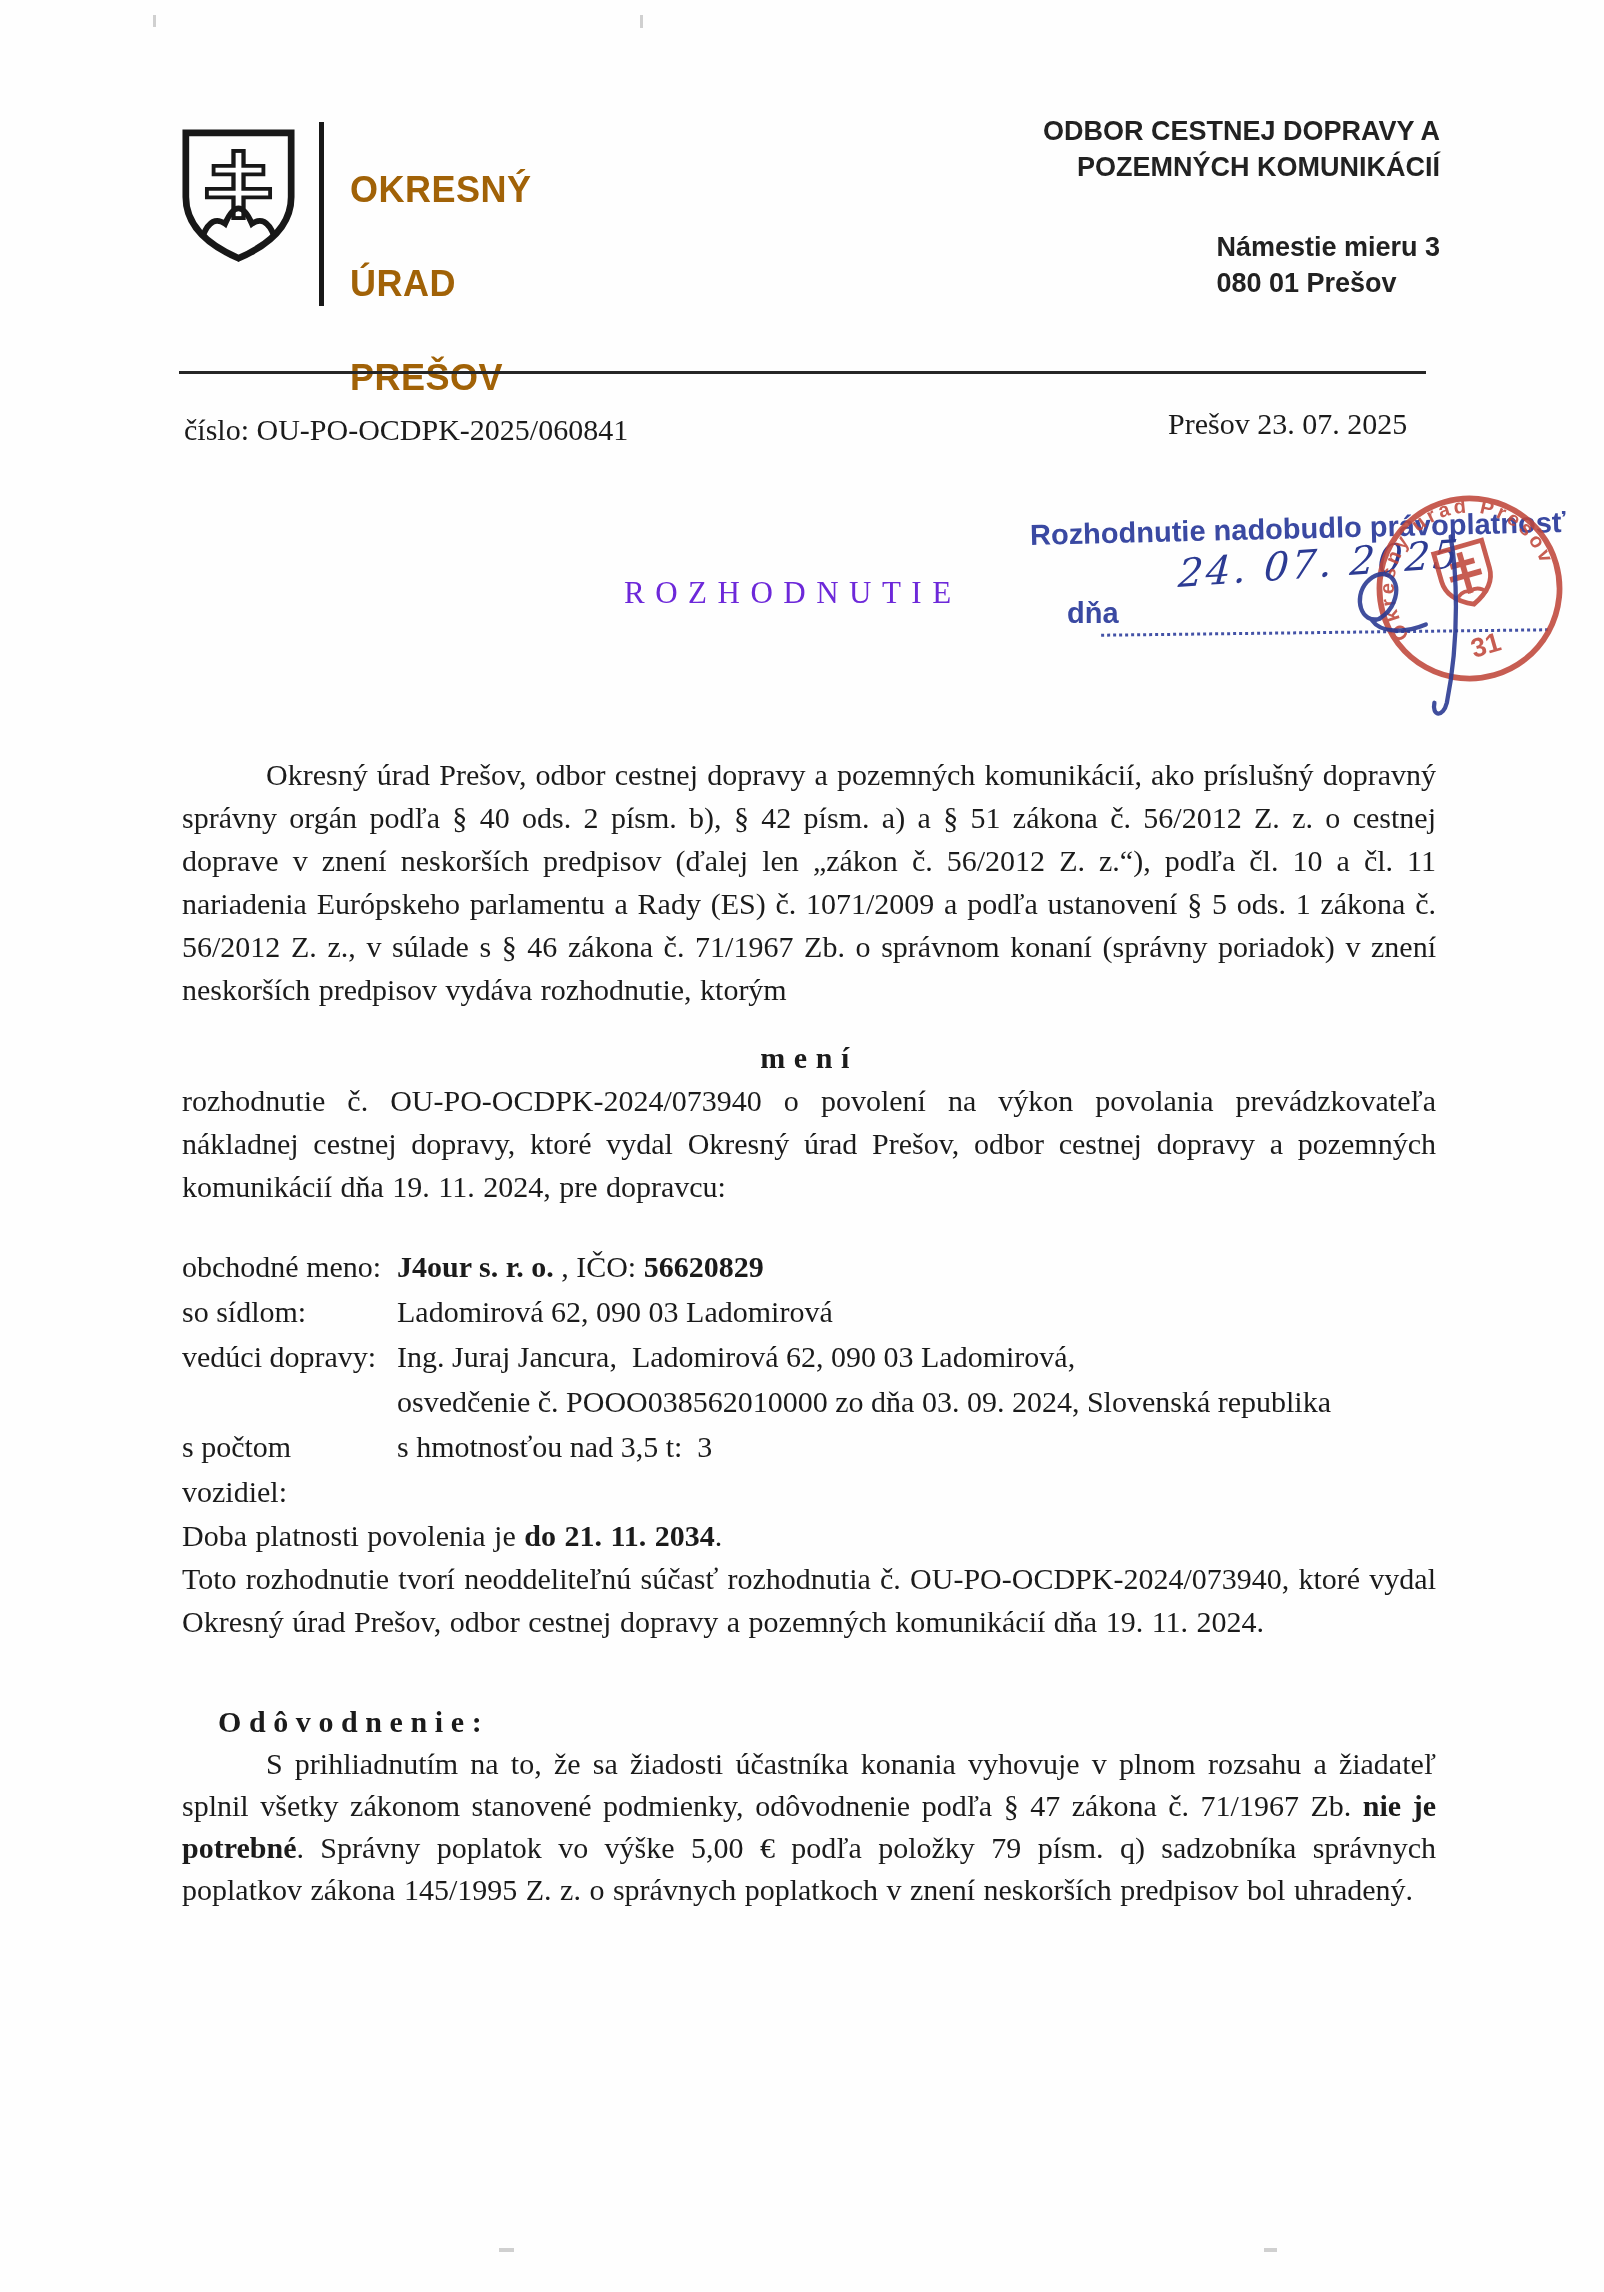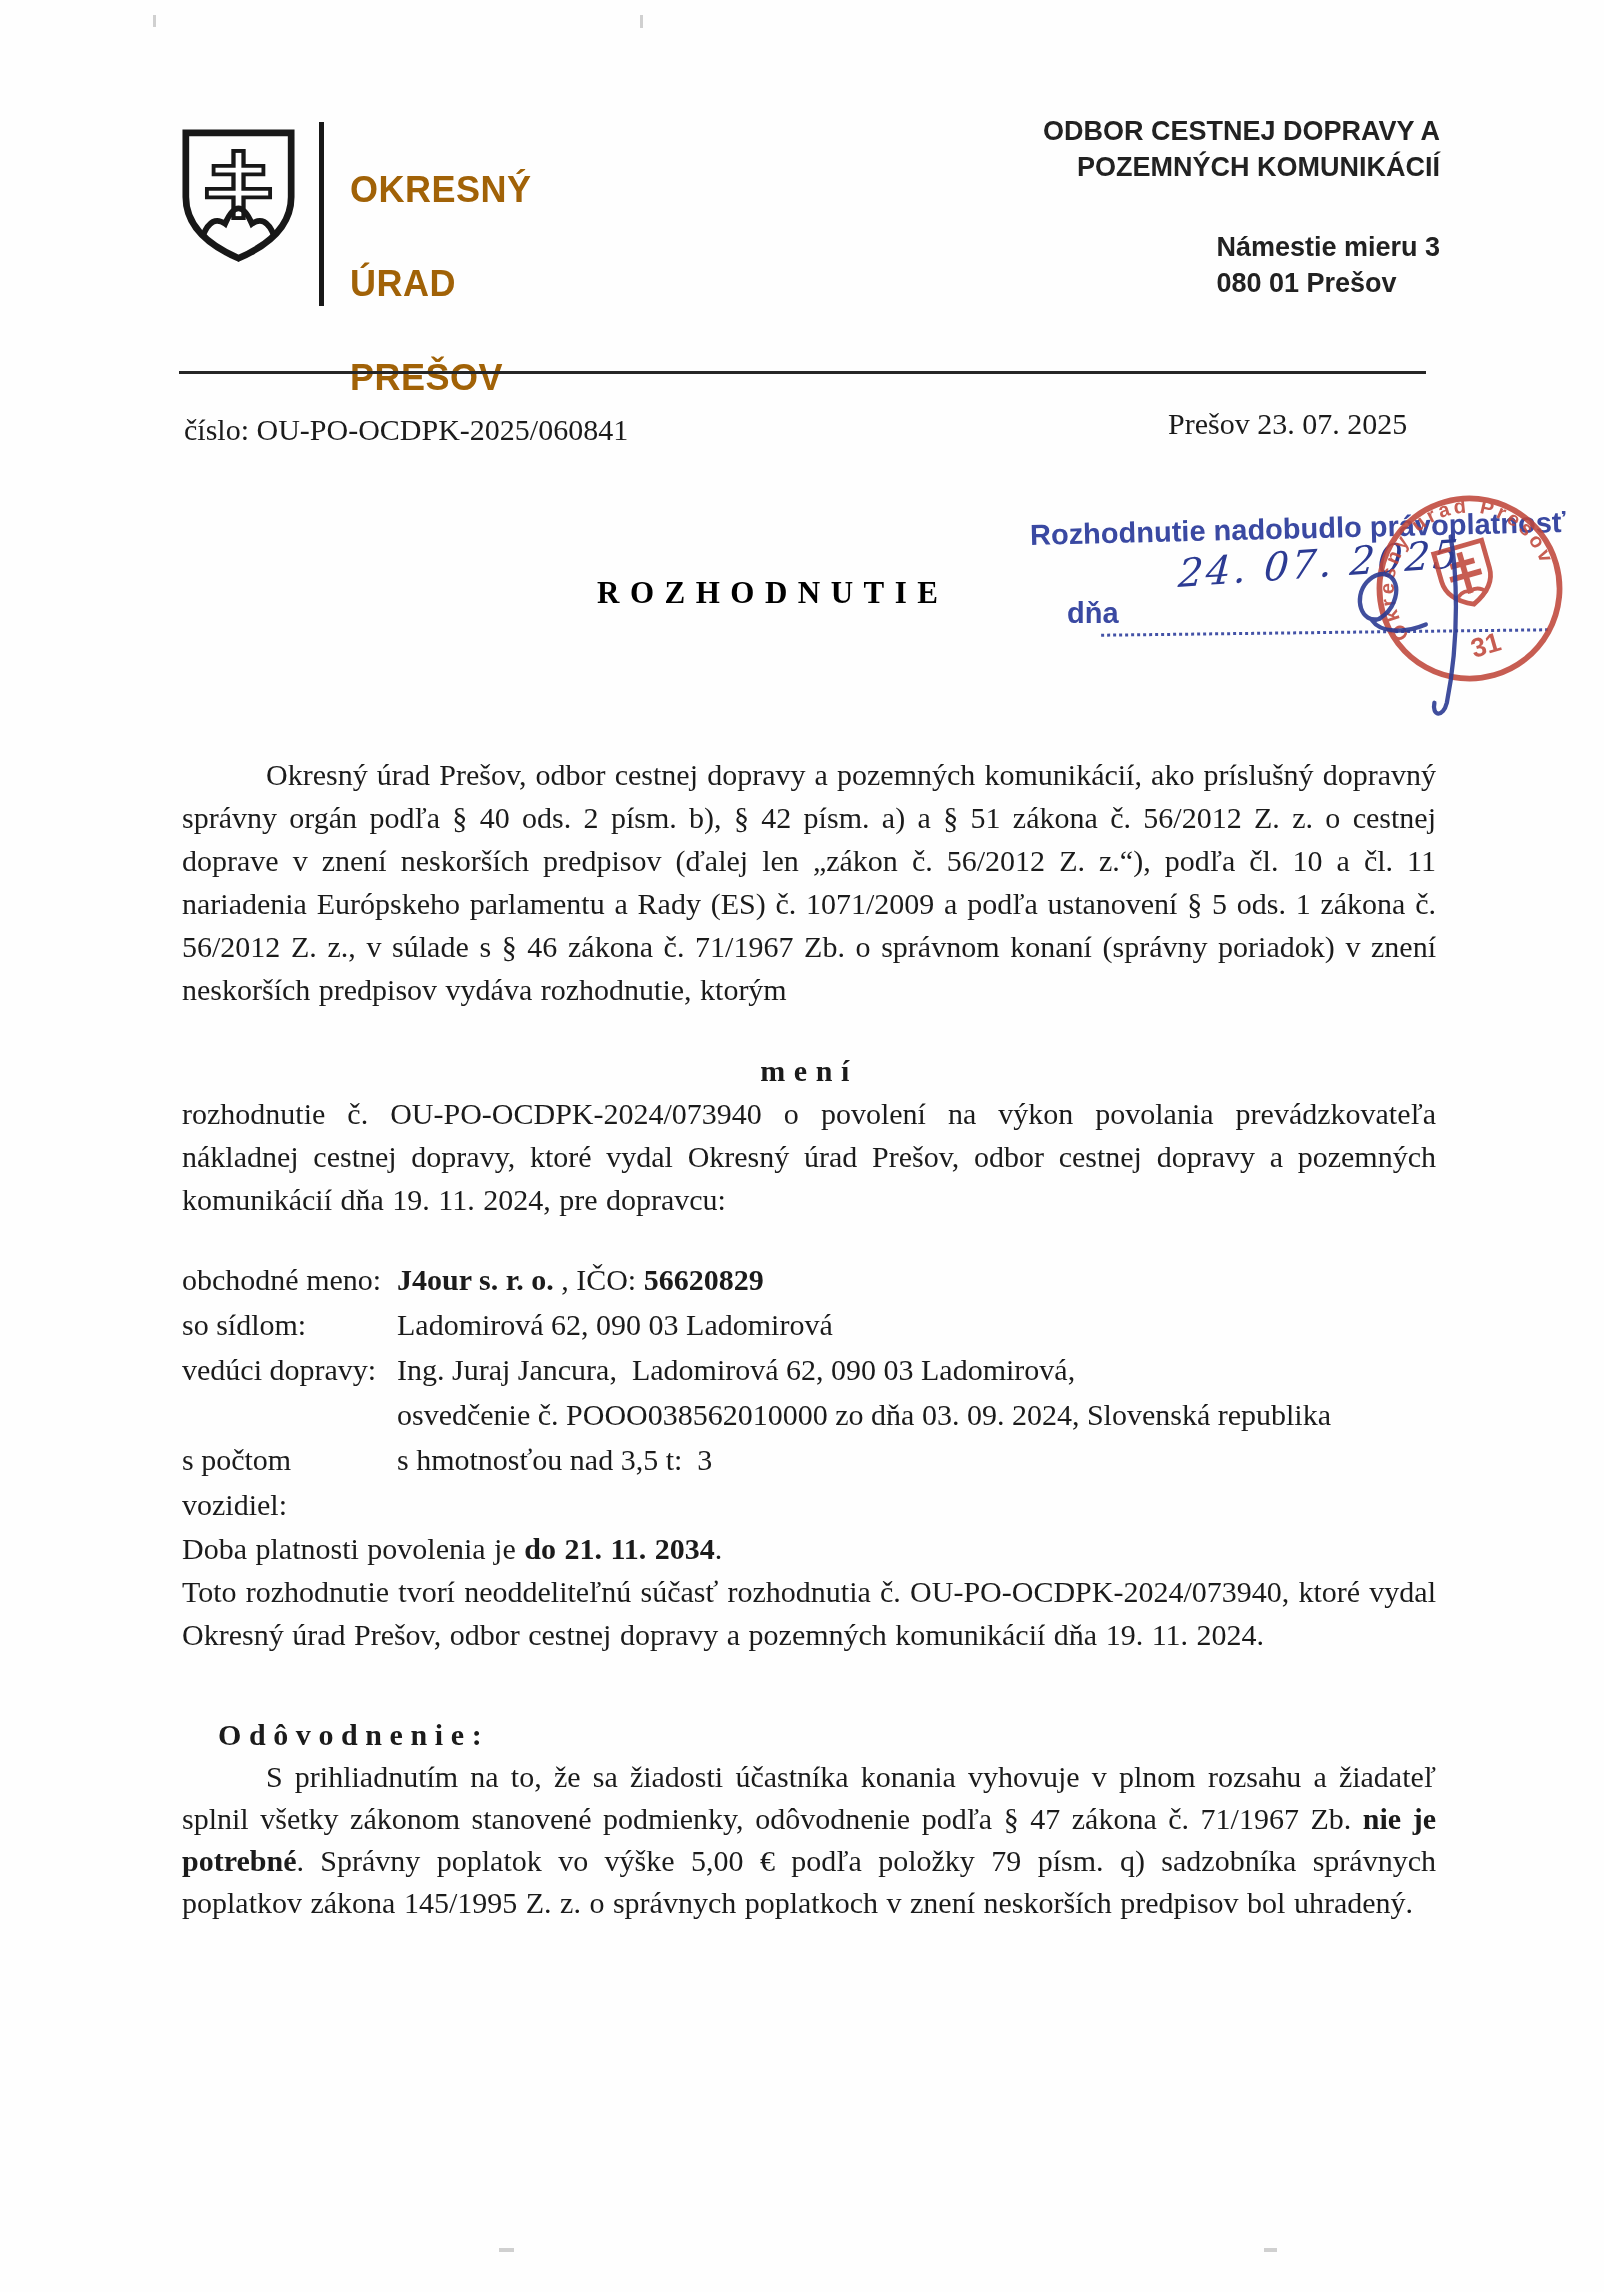--- a/index.html
+++ b/index.html
@@ -29,22 +29,22 @@
     position:absolute;right:165px;top:229px;text-align:left;
     font-family:"Liberation Sans",sans-serif;
     font-size:27px;font-weight:600;line-height:36px;color:#222;
   }
   .rule{position:absolute;left:179px;top:371px;width:1247px;height:2.9px;background:#262626;}
   .ref-number{position:absolute;left:184px;top:413px;font-size:30px;}
   .ref-date{position:absolute;left:1168px;top:407px;font-size:30px;}
 
   
   .doc-title{
-    position:absolute;left:597px;top:575px;
-    font-size:31px;font-weight:bold;letter-spacing:10.5px;color:#000000;
+    position:absolute;left:624px;top:575px;
+    font-size:31px;font-weight:normal;letter-spacing:10.5px;color:#6d28d9;
   }
   .stamp-line1{
     position:absolute;left:1030px;top:519px;
     font-family:"Liberation Sans",sans-serif;
     font-size:29px;font-weight:600;color:#3a49a2;
     transform:rotate(-1.4deg);transform-origin:left center;white-space:nowrap;
   }
   .dna-label{
     position:absolute;left:1030px;top:597px;
     font-family:"Liberation Sans",sans-serif;
@@ -61,21 +61,21 @@
     font-size:39px;color:#2c3b93;letter-spacing:2.9px;white-space:nowrap;
     transform:rotate(-4deg) skewX(-8deg);
   }
   .seal-svg{position:absolute;left:1367px;top:486px;opacity:.88;}
   .signature-svg{position:absolute;left:1336px;top:521px;}
 
   
   .content{position:absolute;left:182px;top:753px;width:1254px;font-size:30px;line-height:43px;}
   .content p{margin:0;text-align:justify;word-spacing:1px;}
   .indent{text-indent:84px;}
-  .meni-heading{margin-top:38px;text-align:center;font-weight:bold;letter-spacing:8.6px;font-size:30px;}
+  .meni-heading{margin-top:25px;text-align:center;font-weight:bold;letter-spacing:8.6px;font-size:30px;}
   .p2{margin-top:80px;}
   .details{margin-top:36px;line-height:45px;}
   .detail-row{display:flex;}
   .detail-label{flex:0 0 215px;}
   .detail-value{flex:1;}
   .validity{margin-top:44px;}
   .note{margin-top:7.6px;}
   .odo-heading{margin-top:57px;font-weight:bold;letter-spacing:7.6px;font-size:30px;margin-left:36px;}
   .odo-para{margin-top:9.6px;line-height:42px;}
 

